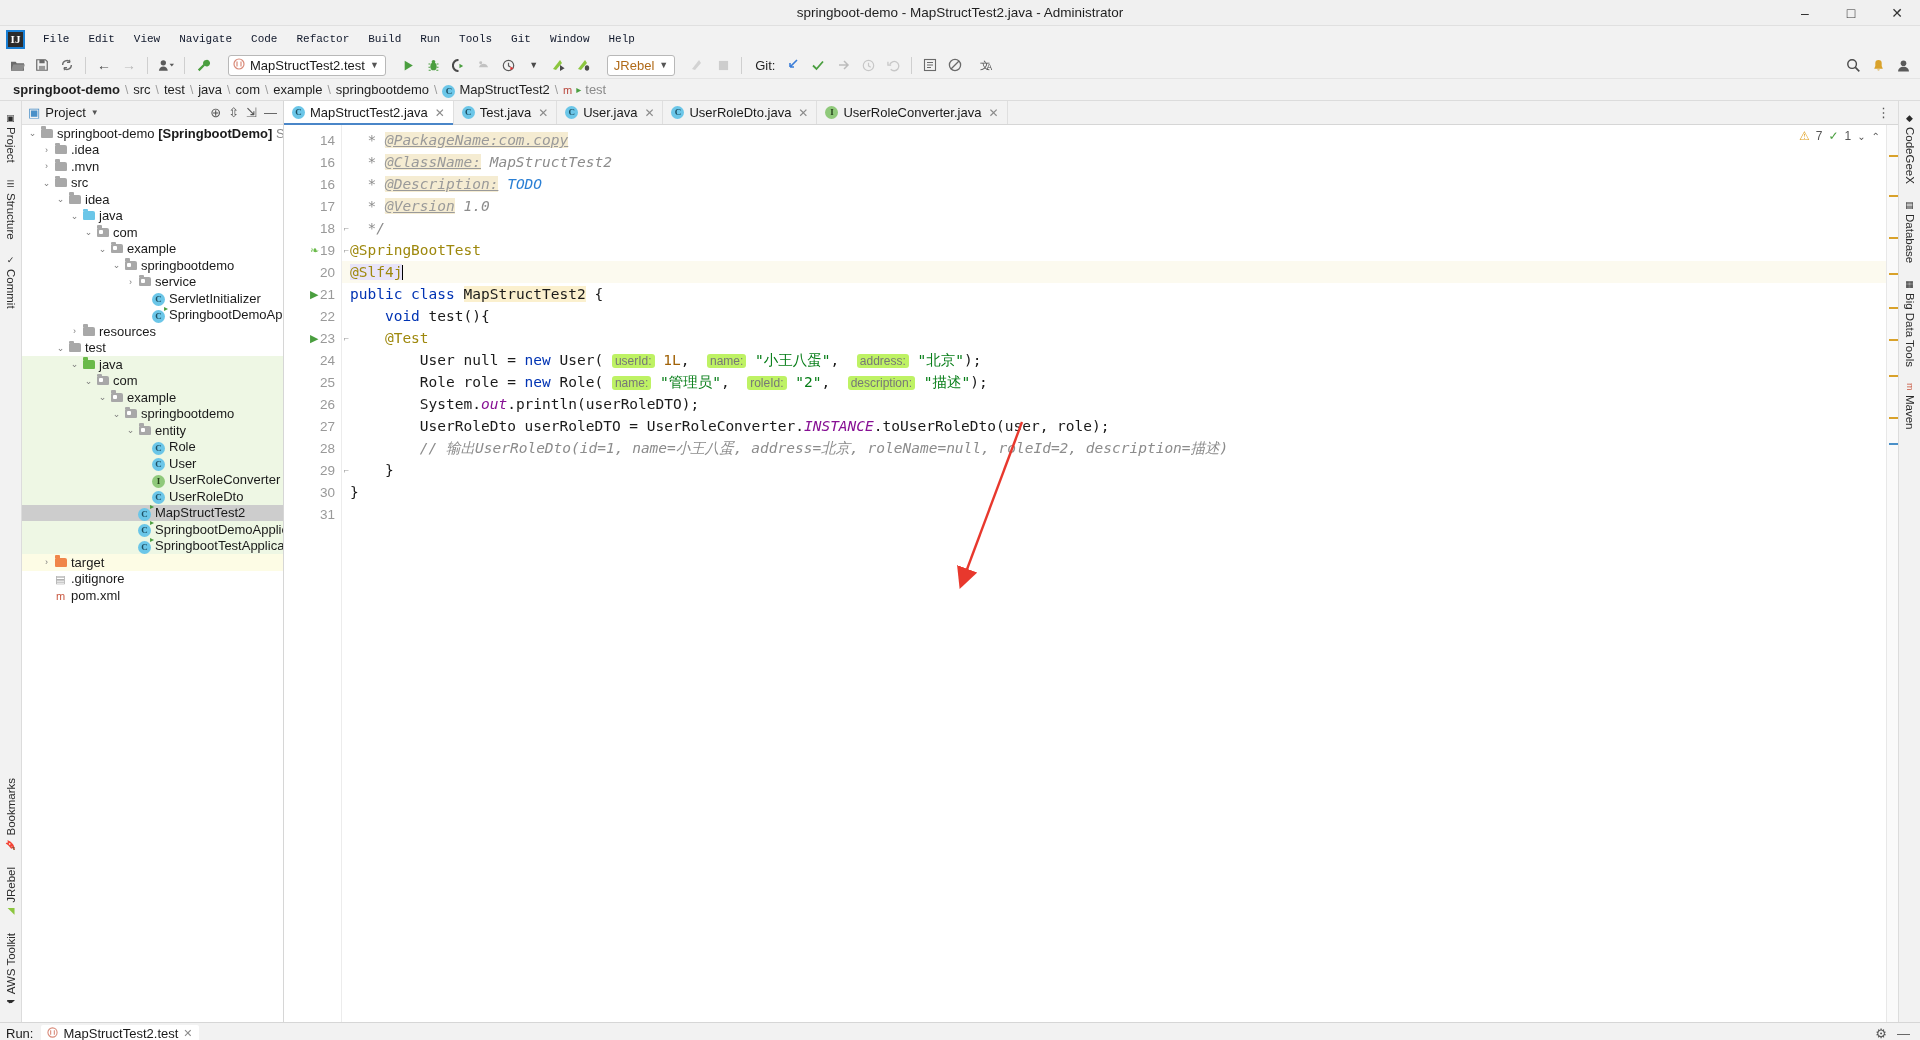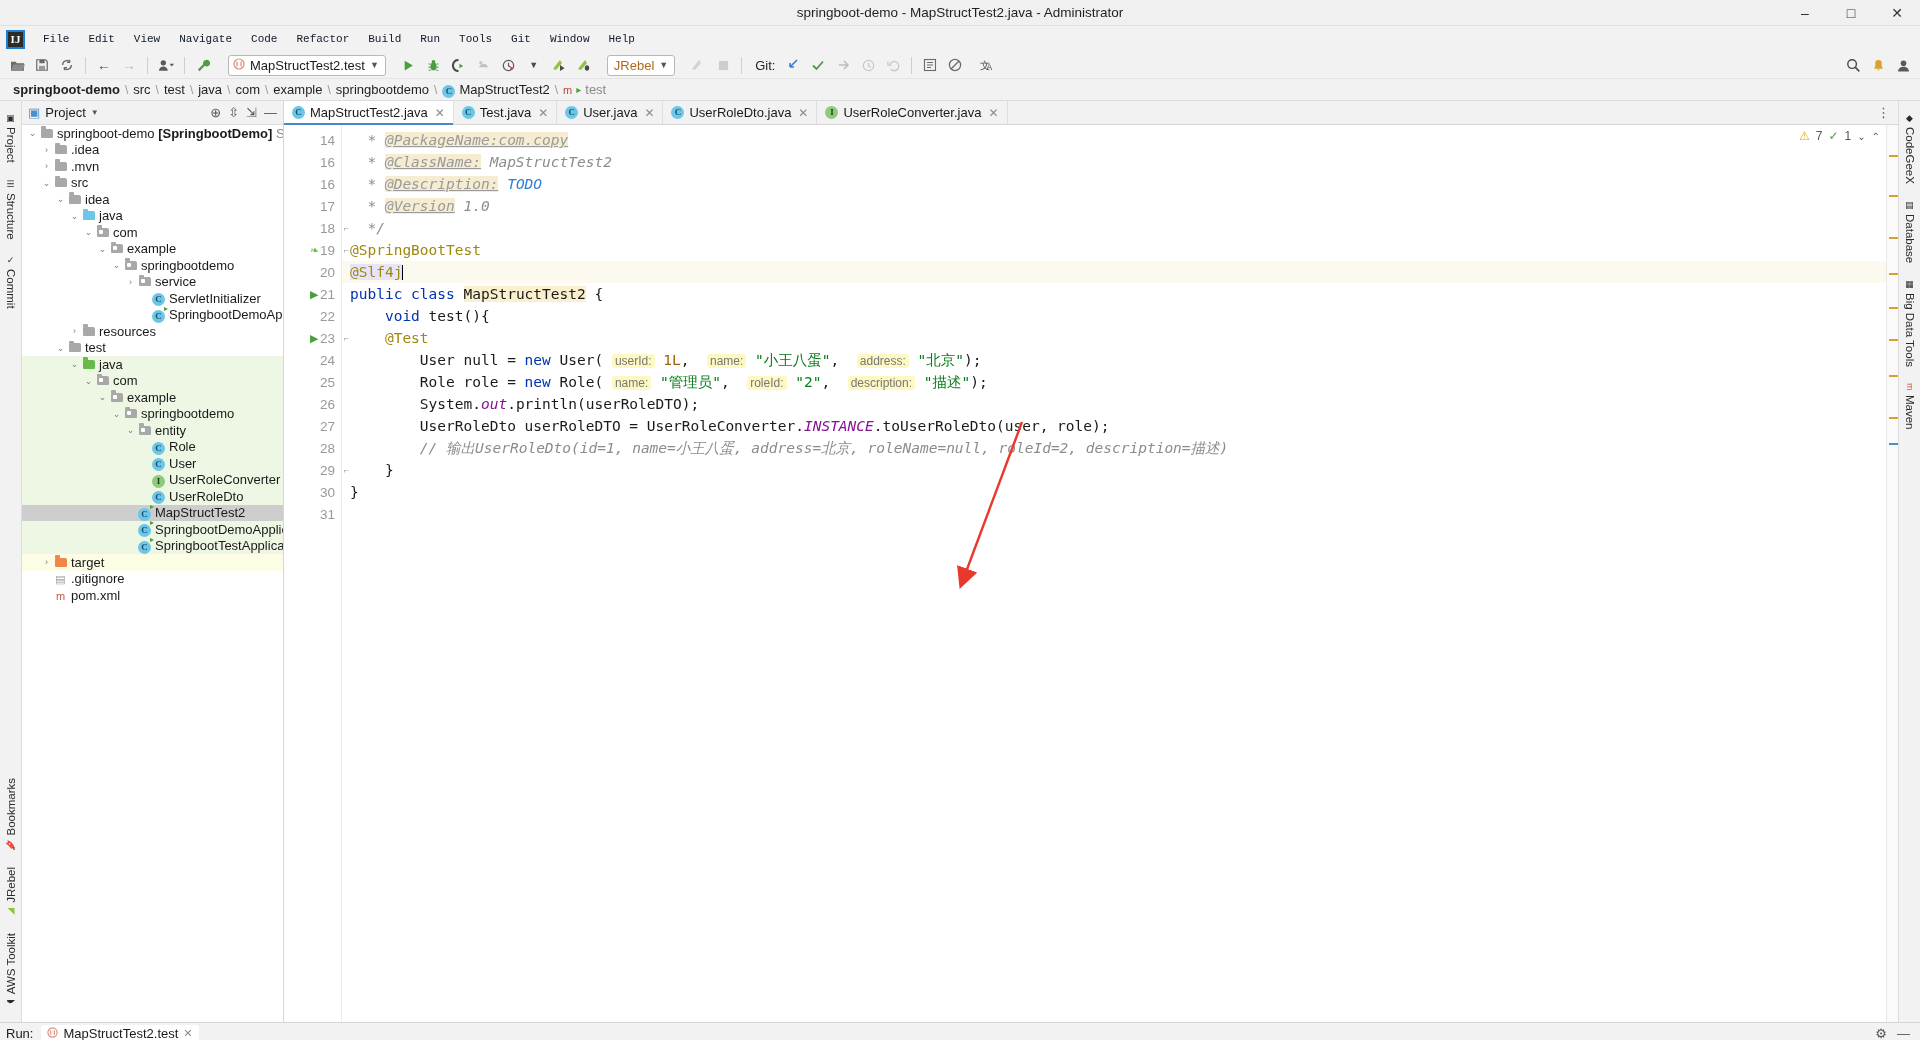--- a/index.html
+++ b/index.html
@@ -119,21 +119,21 @@
   .kw { color:#0033b3; }
   .str { color:#067d17; }
   .num { color:#a16207; }
   .cmt { color:#8c8c8c; font-style:italic; }
   .jdoc { color:#8c8c8c; font-style:italic; }
   .jtag { color:#9a9a9a; font-style:italic; text-decoration:underline; background:#f5ecd2;}
   .ann { color:#9e880d; }
   .anns { background:#e8e4f8; }
   .hl { background:#fbf0ce; }
   .stat { color:#871094; font-style:italic; }
-  .hint { background:#fef9c3; color:#777; font-size:12px; border-radius:3px; padding:0 3px;
+  .hint { background:#bef264; color:#777; font-size:12px; border-radius:3px; padding:0 3px;
           font-family:"Liberation Sans",sans-serif; font-style:normal;}
   .caret { display:inline-block; width:1px; height:15px; background:#000; vertical-align:-3px;}
   .mk { position:absolute; width:10px; height:2px; left:2px; }
   #inspect { position:absolute; right:18px; top:4px; display:flex; align-items:center;
              gap:6px; font-size:12px; color:#555; }
 
   
   #markstrip { width:12px; background:#fafafa; position:relative; border-left:1px solid #e8e8e8;}
 
   

